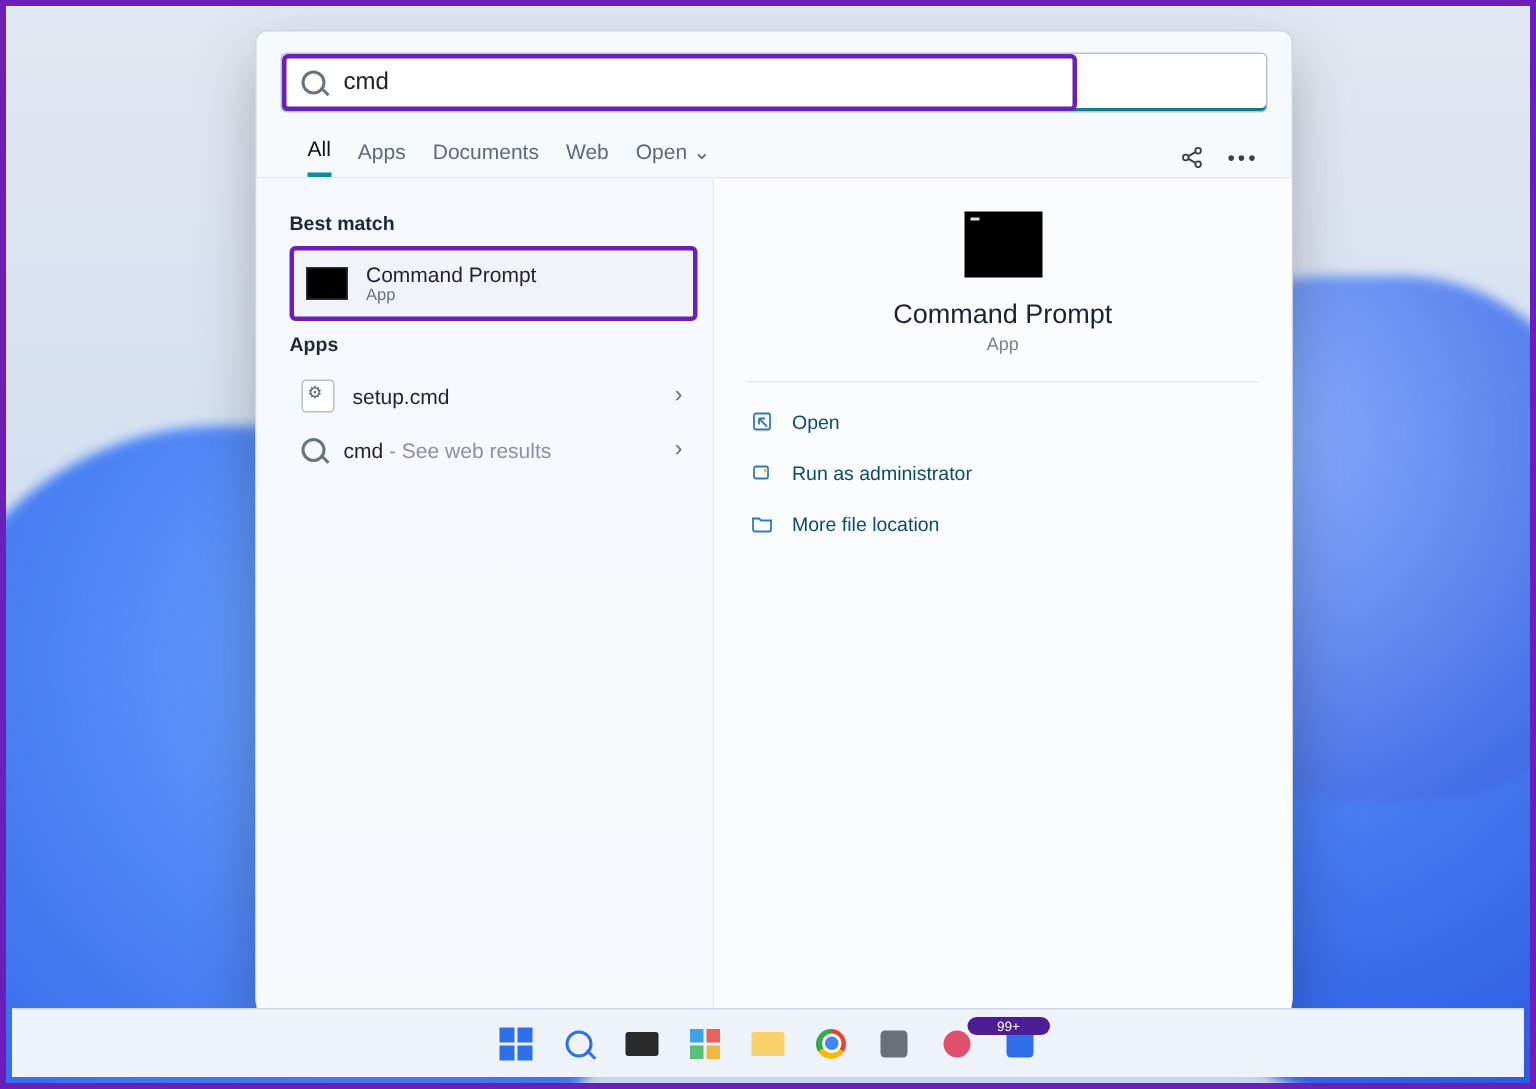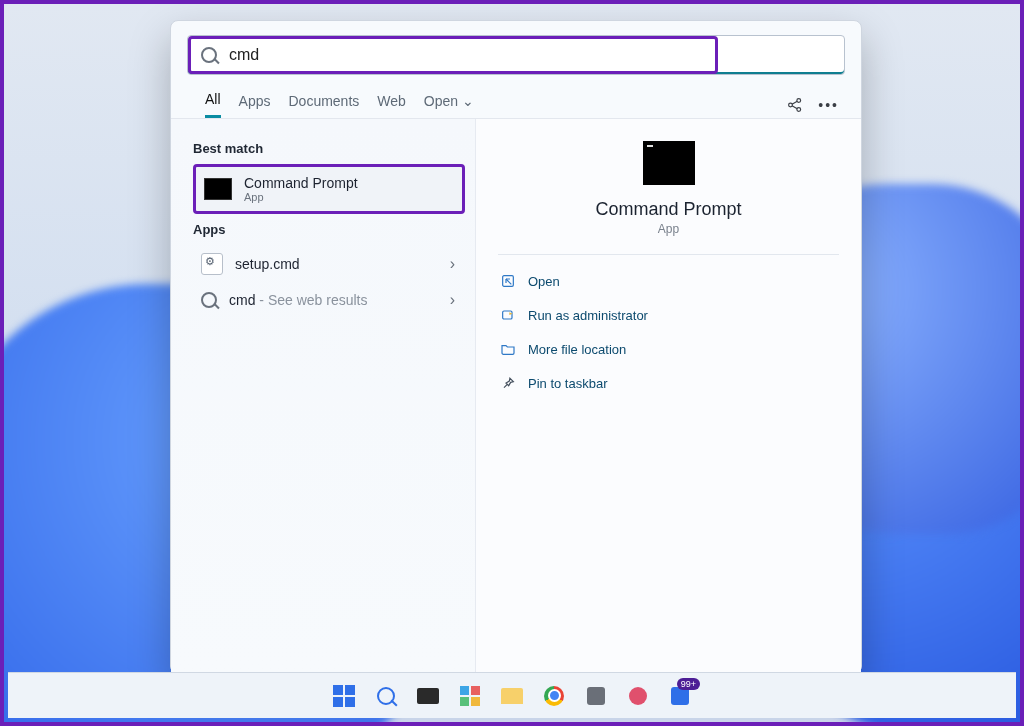--- a/index.html
+++ b/index.html
@@ -150,21 +150,21 @@
     background: #eef3f9; border-top: 1px solid #d0d8e3;
     display: flex; align-items: center; justify-content: center; gap: 6px;
   }
   .tb-icon {
     width: 36px; height: 36px; display: flex; align-items: center; justify-content: center;
     border-radius: 4px; cursor: pointer; position: relative;
   }
   .badge {
     position: absolute; top: 0; right: -2px;
     background: #4c1d95; color: #fff;
-    font-size: 9px; padding: 1px 4px; border-radius: 8px; margin-left: 19px;
+    font-size: 9px; padding: 1px 20px; border-radius: 8px; margin-left: 19px;
   }
   
   .win-logo { display: grid; grid-template-columns: 10px 10px; grid-template-rows: 10px 10px; gap: 2px; }
   .win-logo span { background: #2f6fe8; }
   .ring { width: 18px; height: 18px; border: 2px solid #2f6fe8; border-radius: 50%; position: relative; }
   .ring::after { content: ""; position: absolute; width: 8px; height: 2px; background: #2f6fe8; right: -5px; bottom: -1px; transform: rotate(45deg); }
   .tv { width: 22px; height: 16px; background: #2a2a2a; border-radius: 2px; }
   .widgets { width: 20px; height: 20px; display: grid; grid-template-columns: 1fr 1fr; grid-template-rows: 1fr 1fr; gap: 2px; }
   .widgets span:nth-child(1){background:#3da5e6;} .widgets span:nth-child(2){background:#e86060;}
   .widgets span:nth-child(3){background:#58c07a;} .widgets span:nth-child(4){background:#f0b83d;}
@@ -266,26 +266,20 @@
               <path d="M14 8l5 2-5 2z" fill="#e6b83d" stroke="none"></path>
             </svg>
           <span>Run as administrator</span>
         </div>
         <div class="action">
           <svg viewBox="0 0 24 24" fill="none" stroke="#2e78c6" stroke-width="1.8">
               <path d="M3 7h6l2 2h10v9a2 2 0 0 1-2 2H5a2 2 0 0 1-2-2V7z"></path>
             </svg>
           <span>More file location</span>
         </div>
-        <div class="action">
-          <svg viewBox="0 0 24 24" fill="none" stroke="#45505e" stroke-width="1.8">
-              <path d="M14 4l6 6-4 1-3 5-2-2-5 5 5-5-2-2 5-3 1-4z"></path>
-            </svg>
-          <span>Pin to taskbar</span>
-        </div>
       </div>
     </div>
   </div>
 
 </div>
 
 <div class="taskbar">
   <div class="tb-icon">
     <span class="win-logo">
         <span></span>

